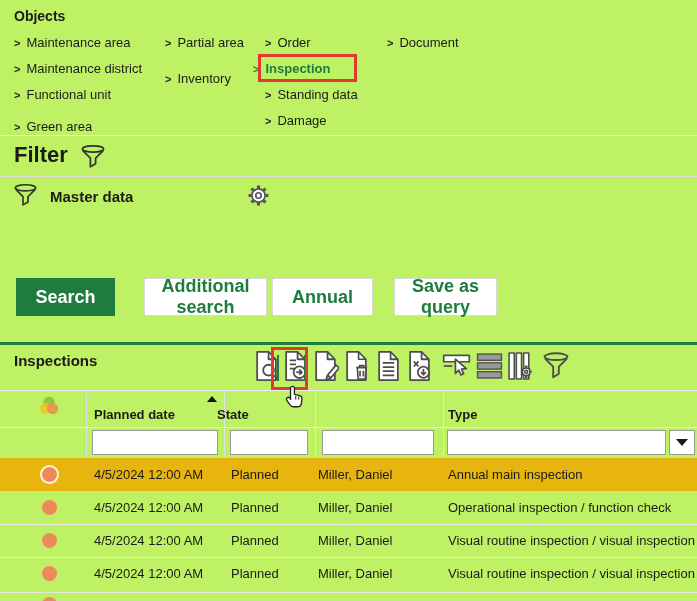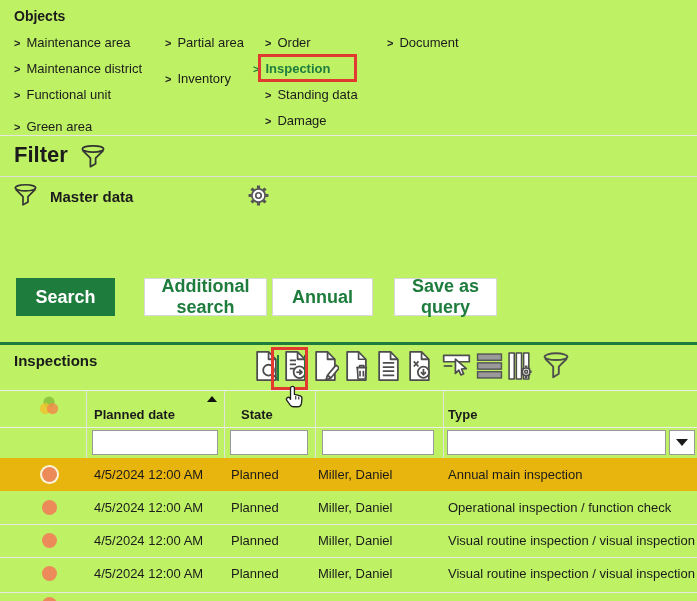--- a/index.html
+++ b/index.html
@@ -234,21 +234,21 @@
 
   <div class="abs" style="left:38px;top:395px;">
     <svg width="22" height="22" viewBox="0 0 22 22">
         <circle cx="11" cy="7.2" r="5.6" fill="#8cc63e" opacity="0.92"></circle>
         <circle cx="7.4" cy="13.6" r="5.6" fill="#f0c330" opacity="0.85"></circle>
         <circle cx="14.6" cy="13.6" r="5.6" fill="#f08c4a" opacity="0.85"></circle>
       </svg>
   </div>
   <div class="col-hdr" style="left:94px;">Planned date</div>
   <div class="sort-up"></div>
-  <div class="col-hdr" style="left:241px;">State</div>
+  <div class="col-hdr" style="left:217px;">State</div>
   <div class="col-hdr" style="left:448px;">Type</div>
 
   <input class="flt-input" style="left: 92px; width: 126px;">
   <input class="flt-input" style="left: 230px; width: 78px;">
   <input class="flt-input" style="left: 322px; width: 112px;">
   <input class="flt-input" style="left: 447px; width: 219px;">
   <div class="dd-btn">
       <div class="dd-arrow"></div>
     </div>
 

